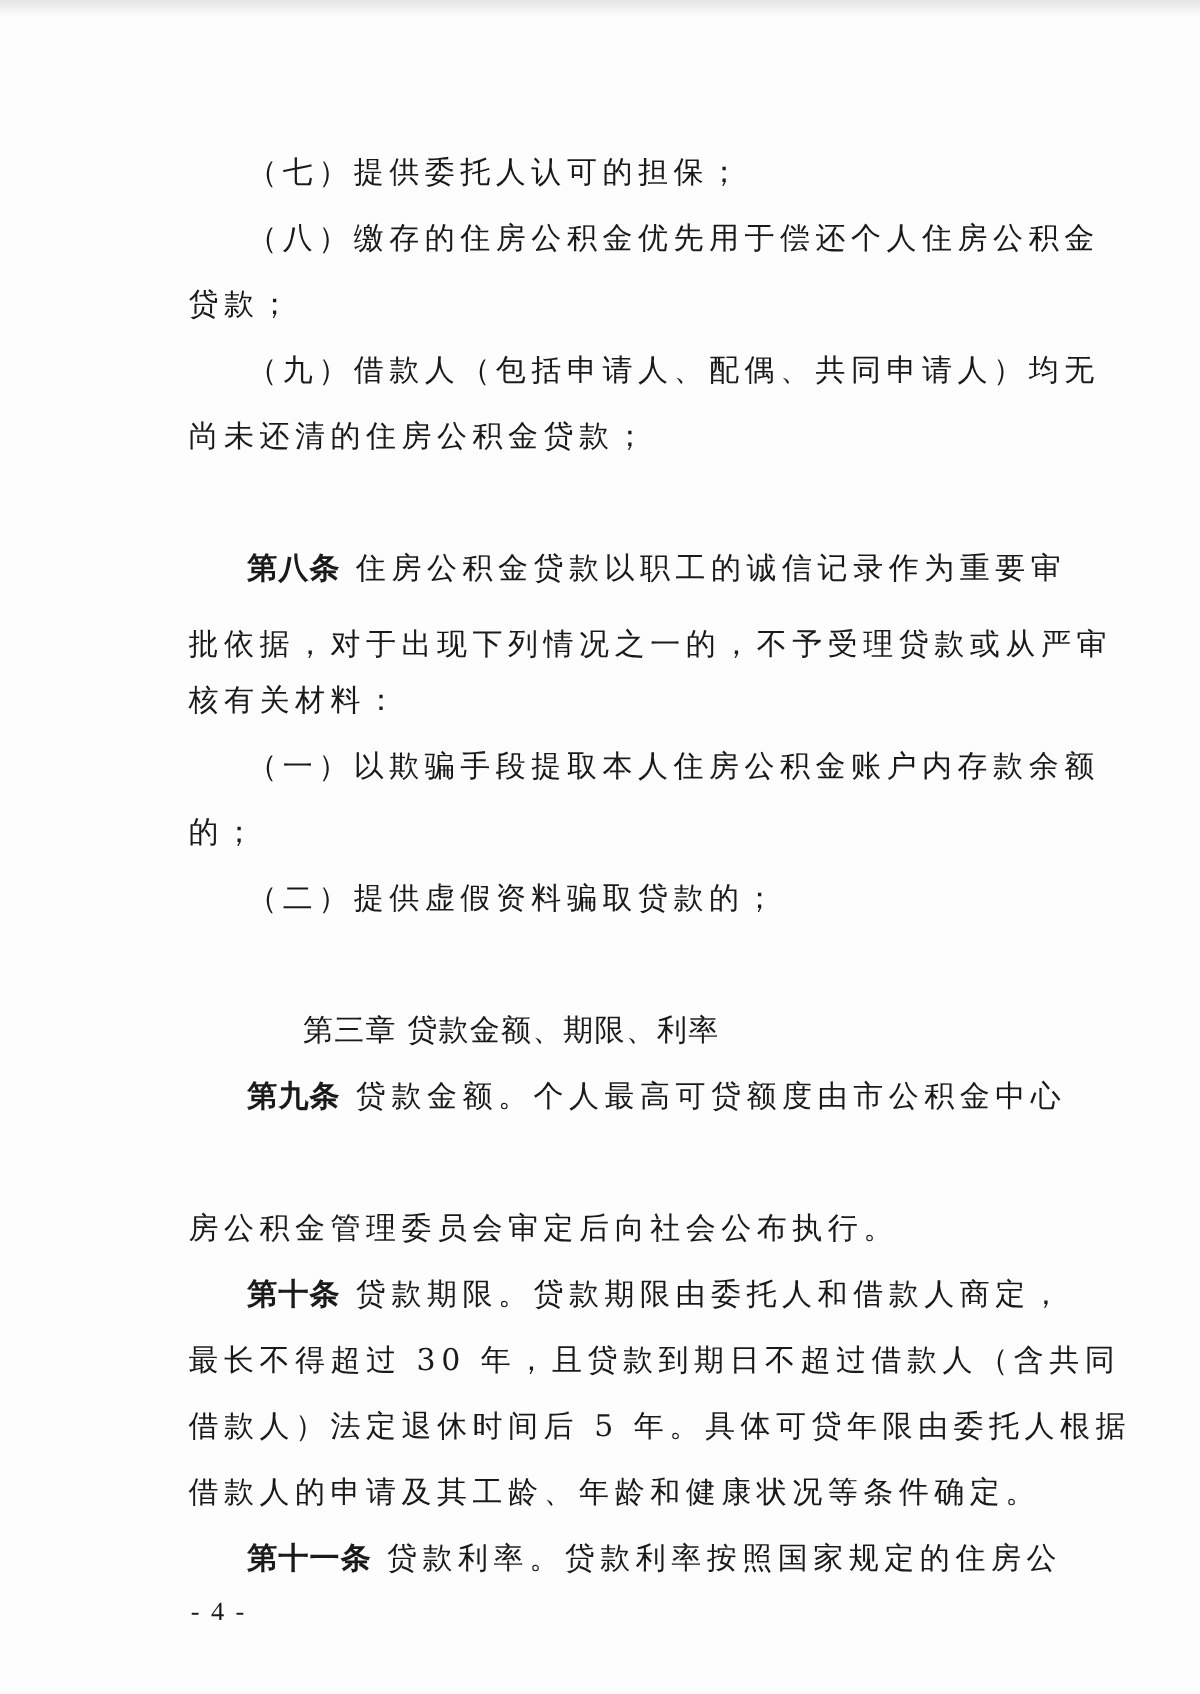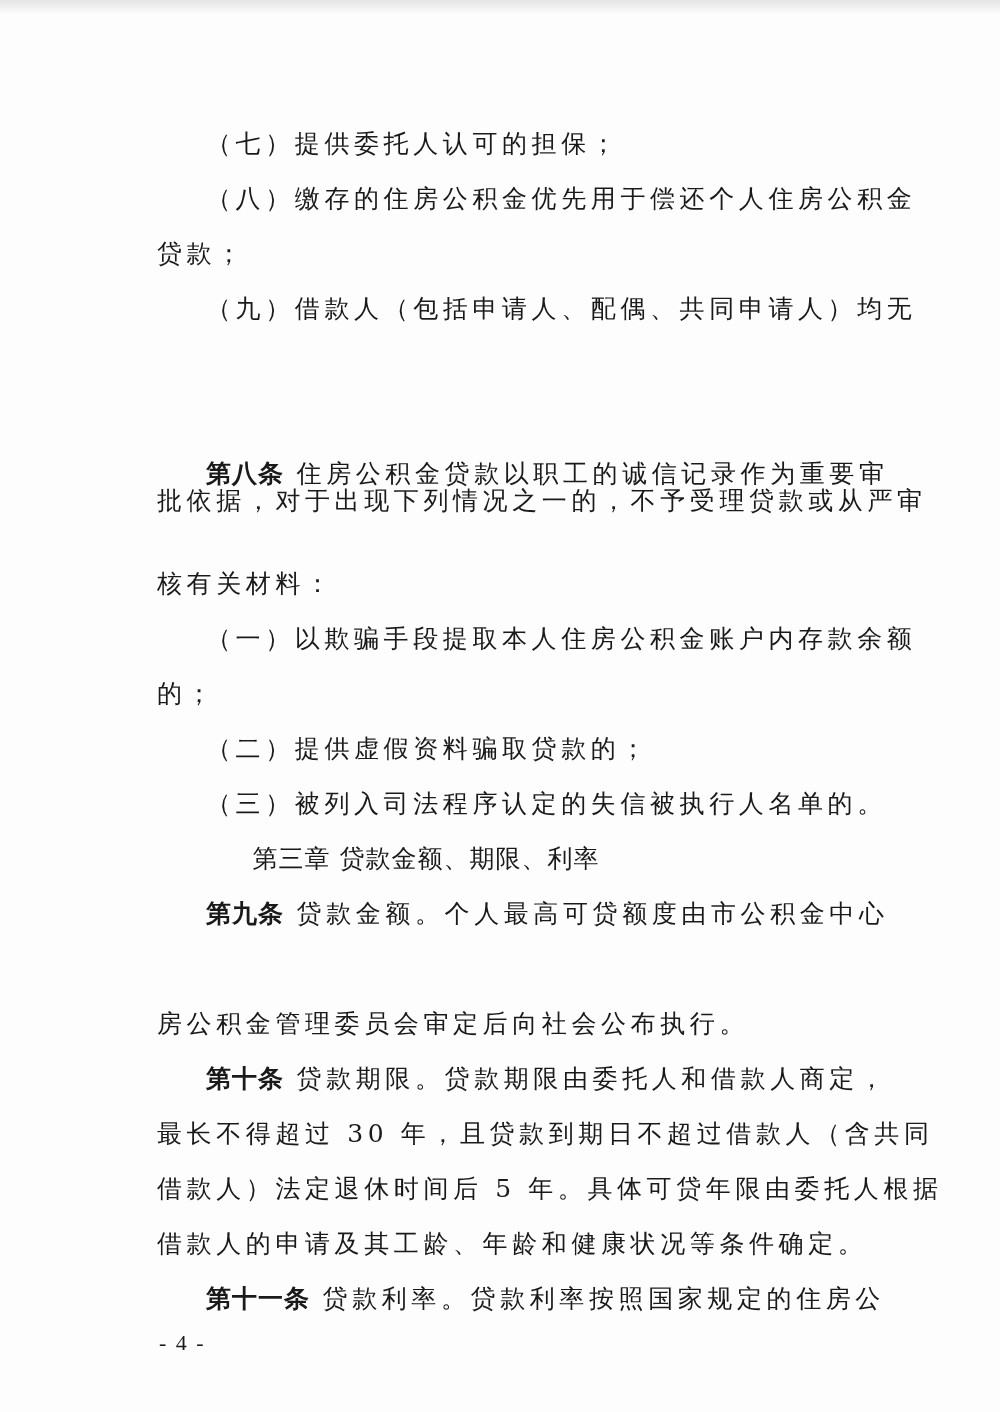--- a/index.html
+++ b/index.html
@@ -19,27 +19,27 @@
 </head>
 <body>
 
 <div class="page">
   <div class="scan-edge"></div>
 
   <div class="line indent" style="top:128px">（七）提供委托人认可的担保；</div>
   <div class="line indent" style="top:183px">（八）缴存的住房公积金优先用于偿还个人住房公积金</div>
   <div class="line" style="top:238px">贷款；</div>
   <div class="line indent" style="top:293px">（九）借款人（包括申请人、配偶、共同申请人）均无</div>
+  <div class="line" style="top:348px">尚未还清的住房公积金贷款；</div>
   <div class="line indent" style="top:458px"><span class="bold">第八条</span><span> 住房公积金贷款以职工的诚信记录作为重要审</span></div>
-  <div class="line" style="top:485px">批依据，对于出现下列情况之一的，不予受理贷款或从严审</div>
+  <div class="line" style="top:521px">批依据，对于出现下列情况之一的，不予受理贷款或从严审</div>
   <div class="line" style="top:568px">核有关材料：</div>
   <div class="line indent" style="top:623px">（一）以欺骗手段提取本人住房公积金账户内存款余额</div>
   <div class="line" style="top:678px">的；</div>
   <div class="line indent" style="top:733px">（二）提供虚假资料骗取贷款的；</div>
-  <div class="line indent" style="top:788px">（三）被列入司法程序认定的失信被执行人名单的。</div>
 
   <div class="chapter" style="top:843px">第三章  贷款金额、期限、利率</div>
 
   <div class="line indent" style="top:898px"><span class="bold">第九条</span><span> 贷款金额。个人最高可贷额度由市公积金中心</span></div>
   <div class="line" style="top:1008px">房公积金管理委员会审定后向社会公布执行。</div>
   <div class="line indent" style="top:1063px"><span class="bold">第十条</span><span> 贷款期限。贷款期限由委托人和借款人商定，</span></div>
   <div class="line" style="top:1118px">最长不得超过 30 年，且贷款到期日不超过借款人（含共同</div>
   <div class="line" style="top:1173px">借款人）法定退休时间后 5 年。具体可贷年限由委托人根据</div>
   <div class="line" style="top:1228px">借款人的申请及其工龄、年龄和健康状况等条件确定。</div>
   <div class="line indent" style="top:1283px"><span class="bold">第十一条</span><span> 贷款利率。贷款利率按照国家规定的住房公</span></div>

